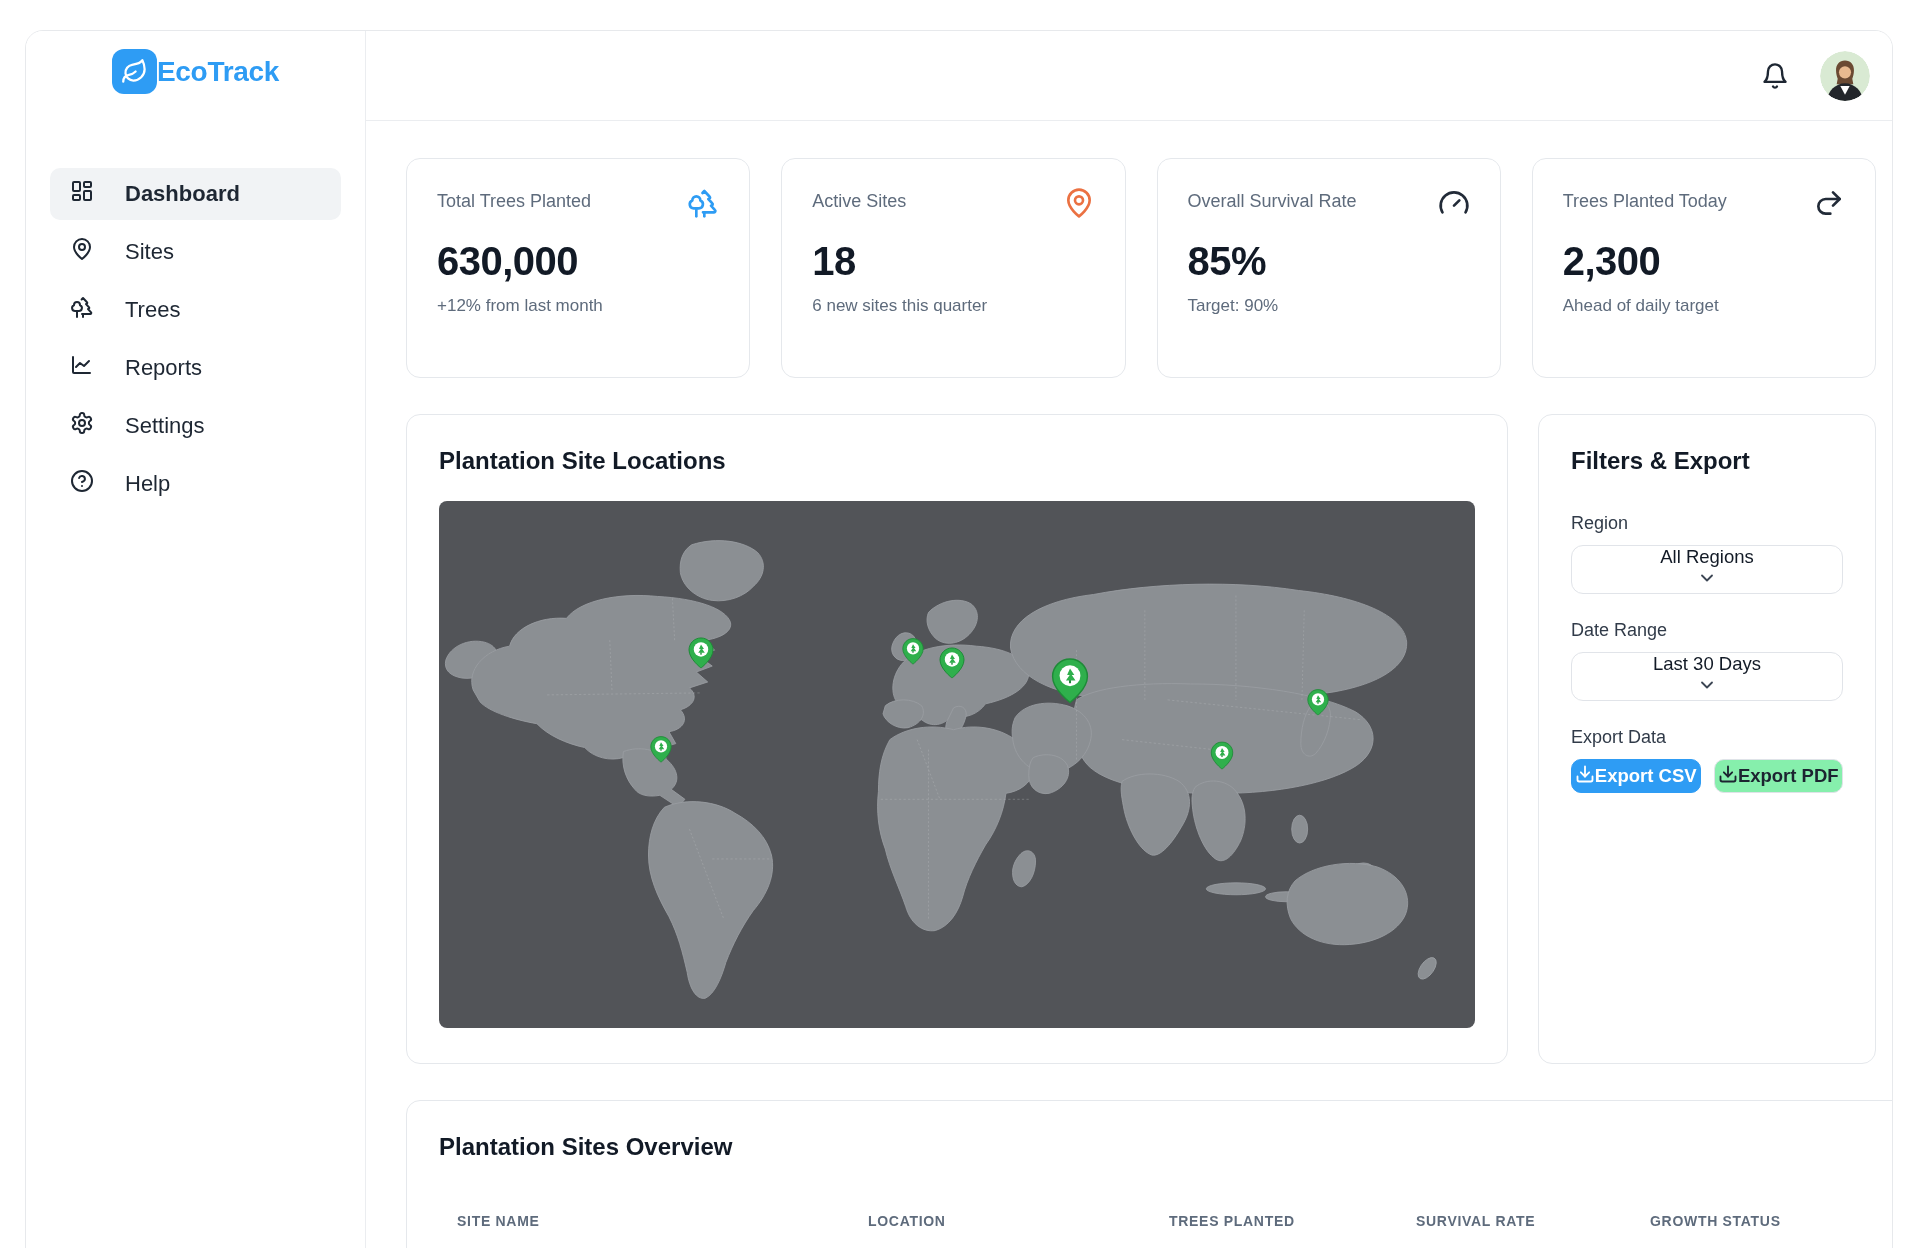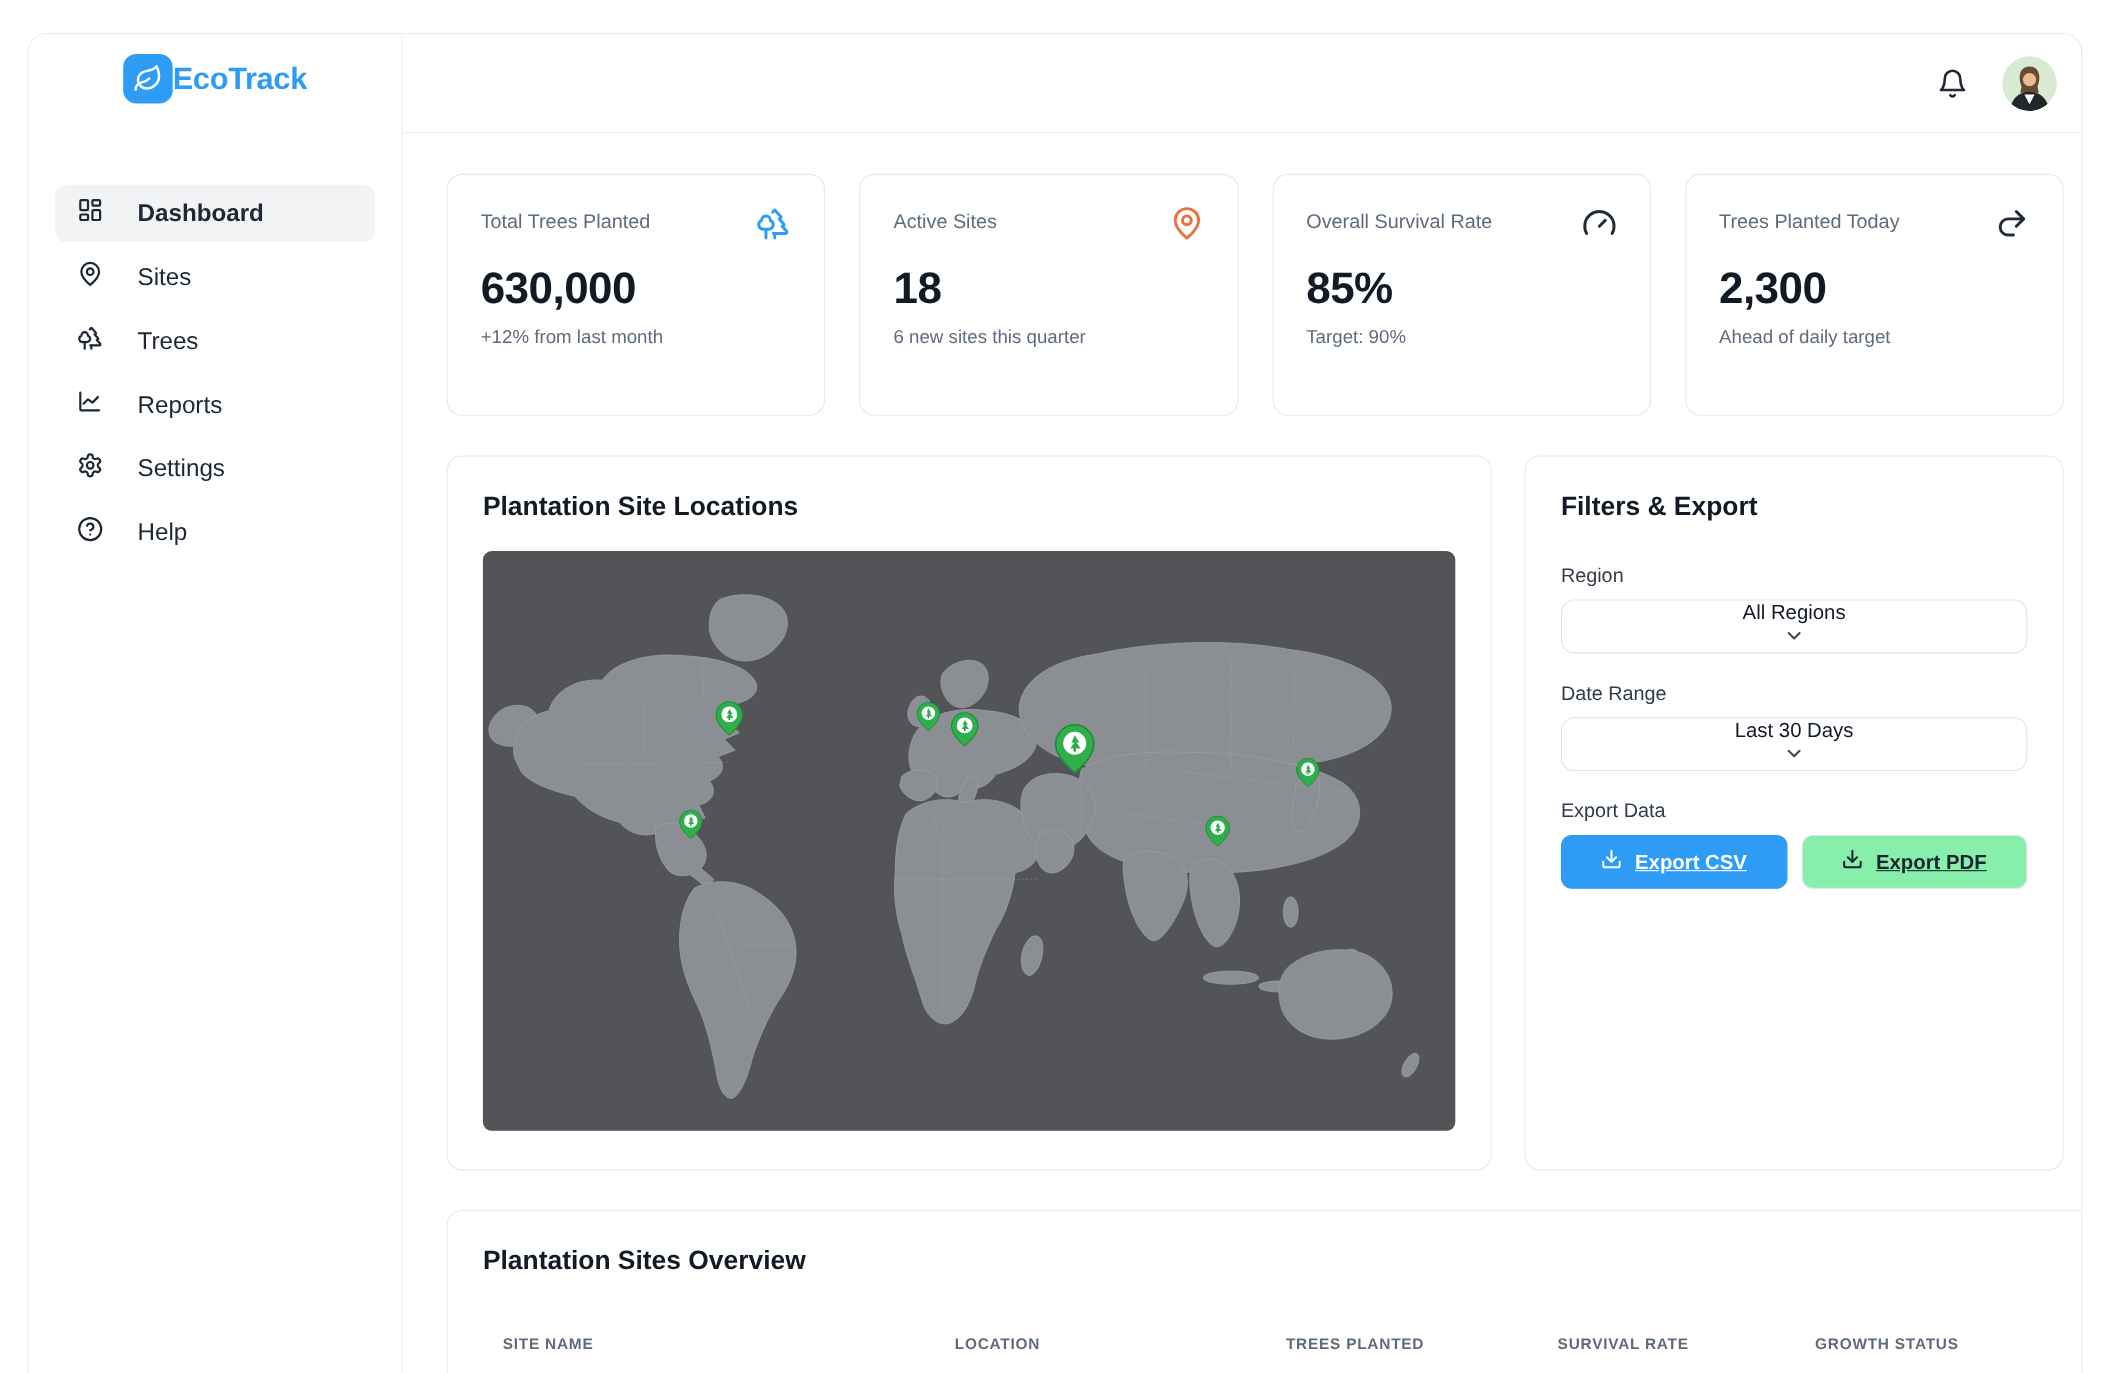--- a/index.html
+++ b/index.html
@@ -35,37 +35,37 @@
   .stats-row { display:flex; gap:31px; }
   .stat-card { width:345px; height:220px; border:1px solid #E5E8EC; border-radius:14px;
                padding:28px 30px; background:#fff; }
   .stat-head { display:flex; align-items:flex-start; justify-content:space-between; }
   .stat-label { font-size:18px; font-weight:500; color:#5E6B7C; padding-top:4px; }
   .stat-value { font-size:40px; font-weight:800; letter-spacing:-0.5px; color:#121A26; margin-top:16px; }
   .stat-sub { font-size:17px; color:#5E6B7C; margin-top:12px; }
 
   .middle-row { display:flex; gap:30px; margin-top:36px; }
   .card { border:1px solid #E5E8EC; border-radius:14px; background:#fff; }
-  .map-card { width:950px; height:650px; padding:32px; }
+  .map-card { width:1102px; height:650px; padding:32px; }
   .card-title { font-size:24px; font-weight:700; color:#121A26; }
   .map-box { position:relative; margin-top:26px; width:100%; height:527px; border-radius:8px;
              background:#525458; overflow:hidden; }
   .map-box svg.world { position:absolute; inset:0; width:100%; height:100%; }
   .map-pin { position:absolute; width:26px; height:32px;
              transform:translate(-50%,-97%) scale(var(--s,1)); transform-origin:50% 100%; cursor:pointer; }
 
   .filters-card { flex:1; height:650px; padding:32px; }
   .filter-label { font-size:18px; font-weight:500; color:#313B49; margin-bottom:11px; }
   .filters-card .first-label { margin-top:38px; }
   .select { height:49px; border:1px solid #E1E4E9; border-radius:12px; background:#fff;
             display:flex; align-items:center; justify-content:space-between; padding:0 18px;
             font-size:18.5px; color:#121A26; cursor:pointer; margin-bottom:26px;flex-direction:column; }
   .export-row { display:flex; gap:13px; margin-top:2px; }
-  .btn { height:49px; border-radius:10px; display:flex; align-items:center; justify-content:center;
-         gap:11px; font-size:18.5px; font-weight:600; cursor:pointer; flex:1;text-decoration:underline; }
+  .btn { height:34px; border-radius:10px; display:flex; align-items:center; justify-content:center;
+         font-size:18.5px; font-weight:600; cursor:pointer; flex:1; }
   .btn-primary { background:#2E9CF4; color:#fff; border:1px solid #2E9CF4; }
   .btn-secondary { background:#86efac; color:#1C2430; border:1px solid #DFE3E8; }
 
   .table-card { margin-top:36px; width:1502px; height:420px; padding:32px; }
   .table-head { display:grid; grid-template-columns:405px 277px 223px 210px 233px 1fr;
                 margin-top:52px;gap:24px; }
   .th { font-size:14px; font-weight:700; color:#5E6B7C; letter-spacing:0.7px; text-transform:uppercase; }
   .th:first-child { padding-left:18px; }
 </style>
 </head>

